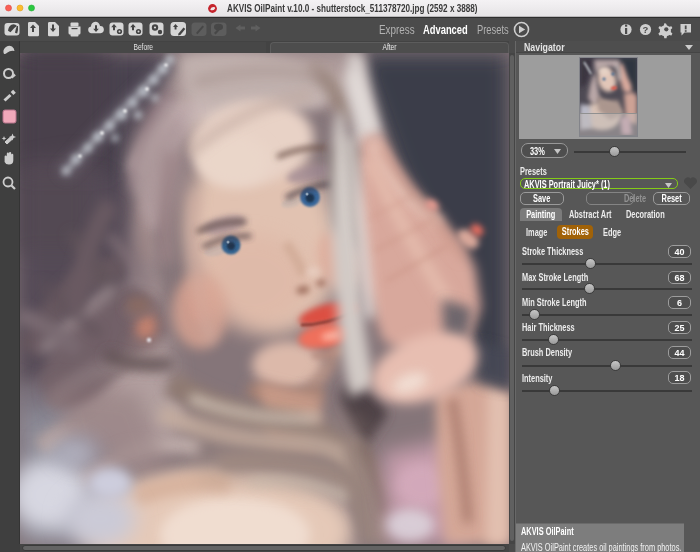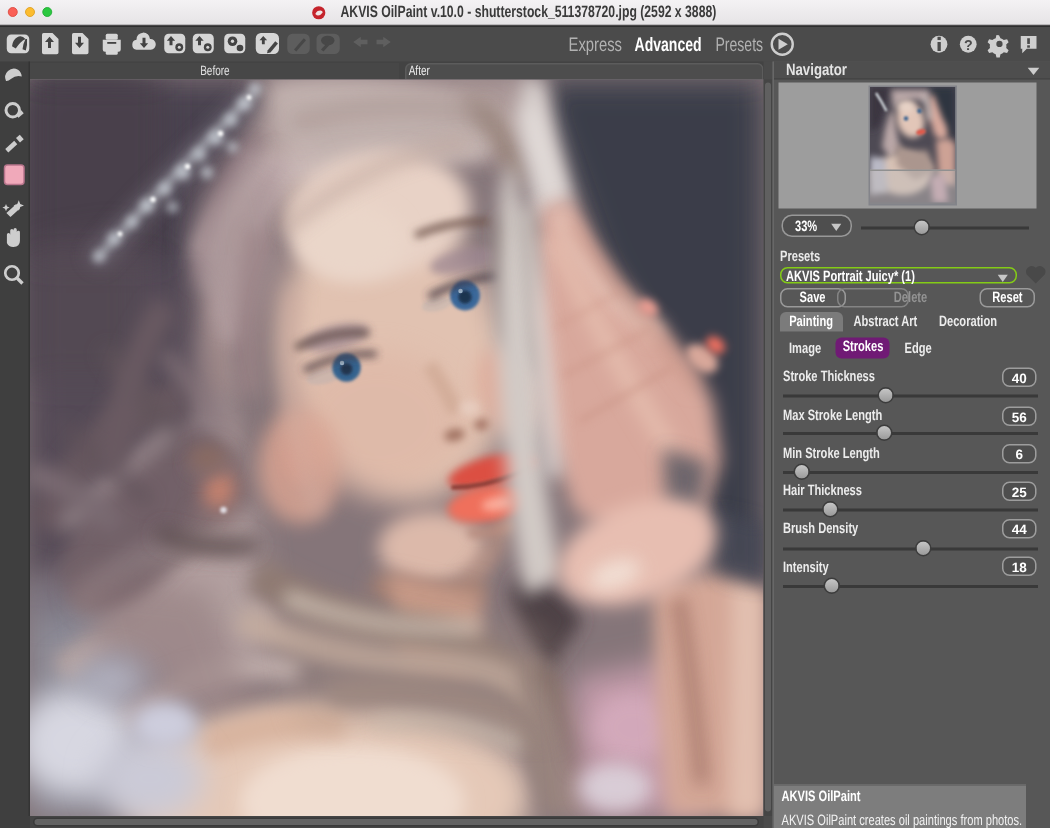--- a/index.html
+++ b/index.html
@@ -129,21 +129,21 @@
 <path d="M4.6,159 v-5.5 a1.1,1.1 0 0 1 2.2,0 v-2.8 a1.1,1.1 0 0 1 2.2,0 v-0.6 a1.1,1.1 0 0 1 2.2,0 v1.6 a1.05,1.05 0 0 1 2.1,0.4 v5.4 q0,4 -4.3,4.1 q-3.2,0.1 -4.4,-2.6 Z" stroke="none" transform="translate(0,-38)"></path>
 <circle cx="8" cy="141" r="4.5" fill="none" stroke-width="1.8"></circle>
 <path d="M11.5,144.5 l3.5,3.5" stroke-width="2.2"></path>
 </g>
 </svg>
 </div>
 <div id="tabstrip" class="abs">
 <div class="abs" style="left:0;top:1px;width:246px;height:11px;background:#474747;"></div>
 <div class="abs" style="left:250px;top:1px;width:239px;height:11px;background:#4d4d4d;border:1px solid #5c5c5c;border-bottom:none;border-radius:4px 4px 0 0;box-sizing:border-box;"></div>
 <div class="abs" style="left:0;top:0;width:246px;height:12px;text-align:center;font-size:9px;color:#e2e2e2;line-height:12px;"><span class="sxc">Before</span></div>
-<div class="abs" style="left:250px;top:0;width:239px;height:12px;text-align:left;font-size:9px;color:#ececec;line-height:12px;"><span class="sxc">After</span></div>
+<div class="abs" style="left:250px;top:0;width:239px;height:12px;text-align:center;font-size:9px;color:#ececec;line-height:12px;"><span class="sxc">After</span></div>
 </div>
 <div id="canvas" class="abs">
 <svg width="489" height="491" viewBox="0 0 489 491">
 <defs>
 <filter id="b10" filterUnits="userSpaceOnUse" x="-60" y="-60" width="609" height="611">
           <feGaussianBlur stdDeviation="10"></feGaussianBlur>
         </filter>
 <filter id="b6" filterUnits="userSpaceOnUse" x="-60" y="-60" width="609" height="611">
           <feGaussianBlur stdDeviation="6"></feGaussianBlur>
         </filter>
@@ -375,34 +375,34 @@
 <div class="lbl" style="left:520px;top:167px;"><span class="sx">Presets</span></div>
 <div class="abs" style="left:520px;top:178px;width:158px;height:11px;border:1px solid #84cc16;border-radius:5px;color:#fff;font-size:10px;font-weight:bold;line-height:11px;box-sizing:border-box;"><span class="sx" style="margin-left:3px;">AKVIS Portrait Juicy* (1)</span>
 <svg class="abs" style="right:5px;top:3.5px;" width="7" height="5">
       <path d="M0,0 h7 l-3.5,5 Z" fill="#c6c6c6"></path>
     </svg>
 </div>
 <svg class="abs" style="left:683px;top:176px;" width="15" height="14" viewBox="0 0 15 14">
     <path d="M7.5,13 L1.5,7 a3.8,3.8 0 0 1 6,-4.5 a3.8,3.8 0 0 1 6,4.5 Z" fill="#494949"></path>
   </svg>
 <div class="btn" style="left:520px;top:192px;width:44px;"><span class="sxc">Save</span></div>
-<div class="btn" style="left:558px;top:192px;width:48px;color:#939393;border-color:#848484;padding-left:33px;"><span class="sxc">Delete</span></div>
+<div class="btn" style="left:586px;top:192px;width:48px;color:#939393;border-color:#848484;padding-left:33px;"><span class="sxc">Delete</span></div>
 <div class="btn" style="left:653px;top:192px;width:37px;"><span class="sxc">Reset</span></div>
 <div class="abs" style="left:520px;top:208px;width:42px;height:13px;background:#7b7b7b;border-radius:4px 4px 0 0;color:#fff;font-size:10px;font-weight:bold;text-align:center;line-height:13px;"><span class="sxc">Painting</span></div>
 <div class="lbl" style="left:569px;top:210px;"><span class="sx">Abstract Art</span></div>
 <div class="lbl" style="left:626px;top:210px;"><span class="sx">Decoration</span></div>
 <div class="lbl" style="left:526px;top:228px;"><span class="sx">Image</span></div>
-<div class="abs" style="left:557px;top:225px;width:36px;height:14px;background:#701a75;border-radius:4px;color:#fff;font-size:10px;font-weight:bold;text-align:center;line-height:14px;"><span class="sxc">Strokes</span></div>
+<div class="abs" style="left:557px;top:225px;width:36px;height:14px;background:#a16207;border-radius:4px;color:#fff;font-size:10px;font-weight:bold;text-align:center;line-height:14px;"><span class="sxc">Strokes</span></div>
 <div class="lbl" style="left:603px;top:228px;"><span class="sx">Edge</span></div>
 <div class="lbl" style="left:522px;top:247px;"><span class="sx">Stroke Thickness</span></div>
 <div class="valbox" style="left:668px;top:245px;">40</div>
 <div class="track" style="left:522px;top:263px;width:170px;"></div>
 <div class="knob" style="left:585px;top:258px;"></div>
 <div class="lbl" style="left:522px;top:273px;"><span class="sx">Max Stroke Length</span></div>
-<div class="valbox" style="left:668px;top:271px;">56</div>
+<div class="valbox" style="left:668px;top:271px;">68</div>
 <div class="track" style="left:522px;top:288px;width:170px;"></div>
 <div class="knob" style="left:584px;top:283px;"></div>
 <div class="lbl" style="left:522px;top:298px;"><span class="sx">Min Stroke Length</span></div>
 <div class="valbox" style="left:668px;top:296px;">6</div>
 <div class="track" style="left:522px;top:314px;width:170px;"></div>
 <div class="knob" style="left:529px;top:309px;"></div>
 <div class="lbl" style="left:522px;top:323px;"><span class="sx">Hair Thickness</span></div>
 <div class="valbox" style="left:668px;top:321px;">25</div>
 <div class="track" style="left:522px;top:339px;width:170px;"></div>
 <div class="knob" style="left:548px;top:334px;"></div>

